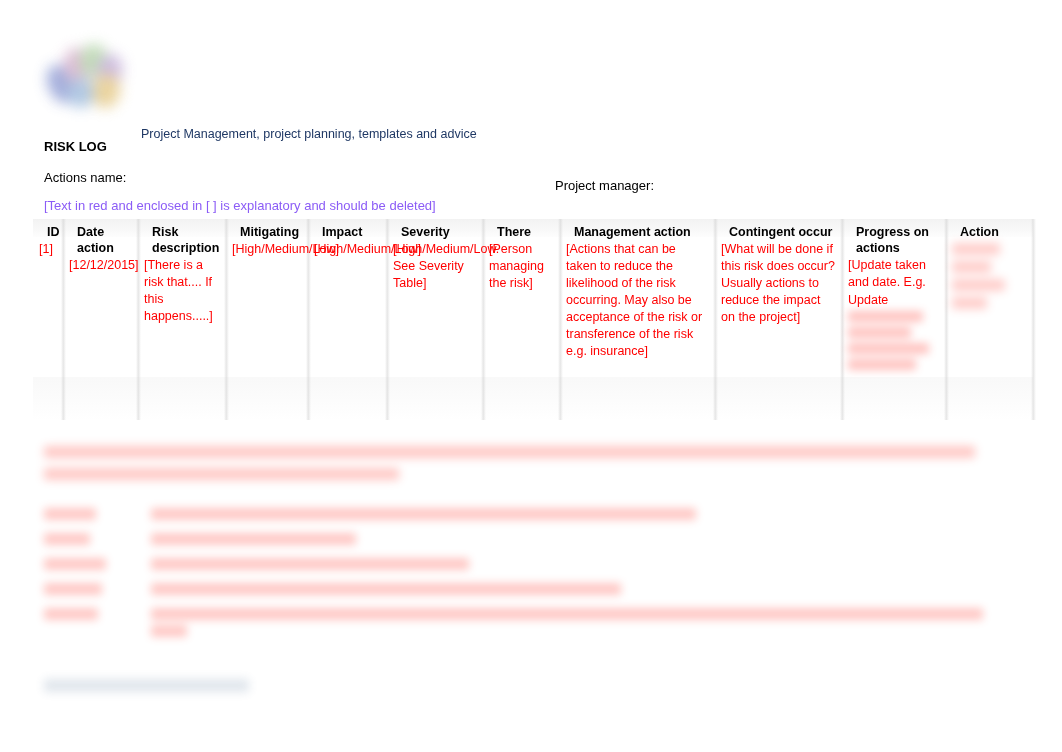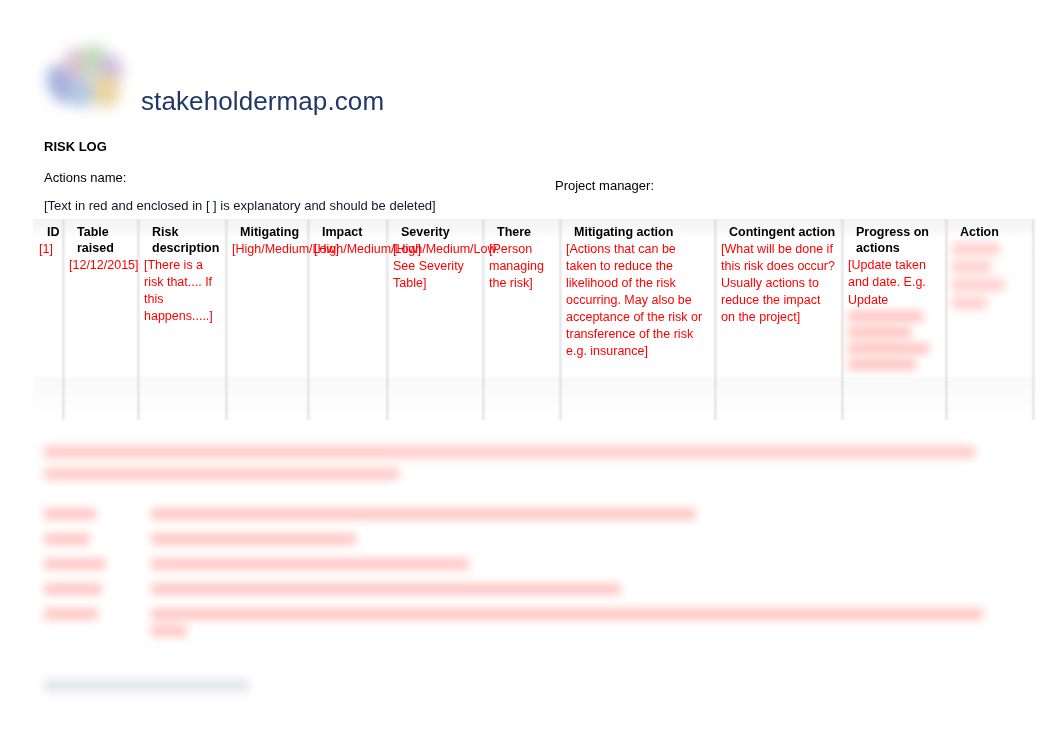--- a/index.html
+++ b/index.html
@@ -91,21 +91,21 @@
   .field-row .field-project-manager {
     position: absolute;
     left: 511px; top: 8px;
   }
   .red-note {
     position: absolute;
     left: 44px;
     top: 197px;
     font-size: 13px;
     line-height: 18px;
-    color: #0f172a;
+    color: #8b5cf6;
   }
 
   
   .risk-table-wrap {
     position: absolute;
     left: 33px;
     top: 219px;
     width: 1000px;
     height: 201px;
   }
@@ -266,22 +266,22 @@
 
   <div class="logo">
     <div class="blob b1"></div>
     <div class="blob b2"></div>
     <div class="blob b3"></div>
     <div class="blob b4"></div>
     <div class="blob b5"></div>
     <div class="blob b6"></div>
   </div>
 
-  <div class="brand-name">stakeholdermap.com</div>
-
+
+  <div class="brand-tagline">Project Management, project planning, templates and advice</div>
 </div>
 
 <div class="doc-title">RISK LOG</div>
 
 <div class="field-row">
   <span class="field-project-name">Actions name:</span>
   <span class="field-project-manager">Project manager:</span>
 </div>
 
 <div class="red-note">[Text in red and enclosed in [ ] is explanatory and should be deleted]</div>
@@ -322,21 +322,21 @@
 
         <td>
           <div class="cell-inner">
             <span class="col-head">ID</span>
             <span class="col-placeholder">[1]</span>
           </div>
         </td>
 
         <td>
           <div class="cell-inner">
-            <span class="col-head">Table raised</span>
+            <span class="col-head">Date action</span>
             <span class="col-placeholder">[12/12/2015]</span>
           </div>
         </td>
 
         <td>
           <div class="cell-inner">
             <span class="col-head">Risk description</span>
             <span class="col-placeholder">[There is a risk that.... If this happens.....]</span>
           </div>
         </td>
@@ -364,28 +364,28 @@
 
         <td>
           <div class="cell-inner">
             <span class="col-head">There</span>
             <span class="col-placeholder">[Person managing the risk]</span>
           </div>
         </td>
 
         <td>
           <div class="cell-inner">
-            <span class="col-head">Mitigating action</span>
+            <span class="col-head">Management action</span>
             <span class="col-placeholder">[Actions that can be taken to reduce the likelihood of the risk occurring. May also be acceptance of the risk or transference of the risk e.g. insurance]</span>
           </div>
         </td>
 
         <td>
           <div class="cell-inner">
-            <span class="col-head">Contingent action</span>
+            <span class="col-head">Contingent occur</span>
             <span class="col-placeholder">[What will be done if this risk does occur? Usually actions to reduce the impact on the project]</span>
           </div>
         </td>
 
         <td>
           <div class="cell-inner">
             <span class="col-head">Progress on actions</span>
             <span class="col-placeholder">[Update taken and date. E.g.</span>
             <span class="col-placeholder em">Update</span>
             <span class="blurred-tail">

